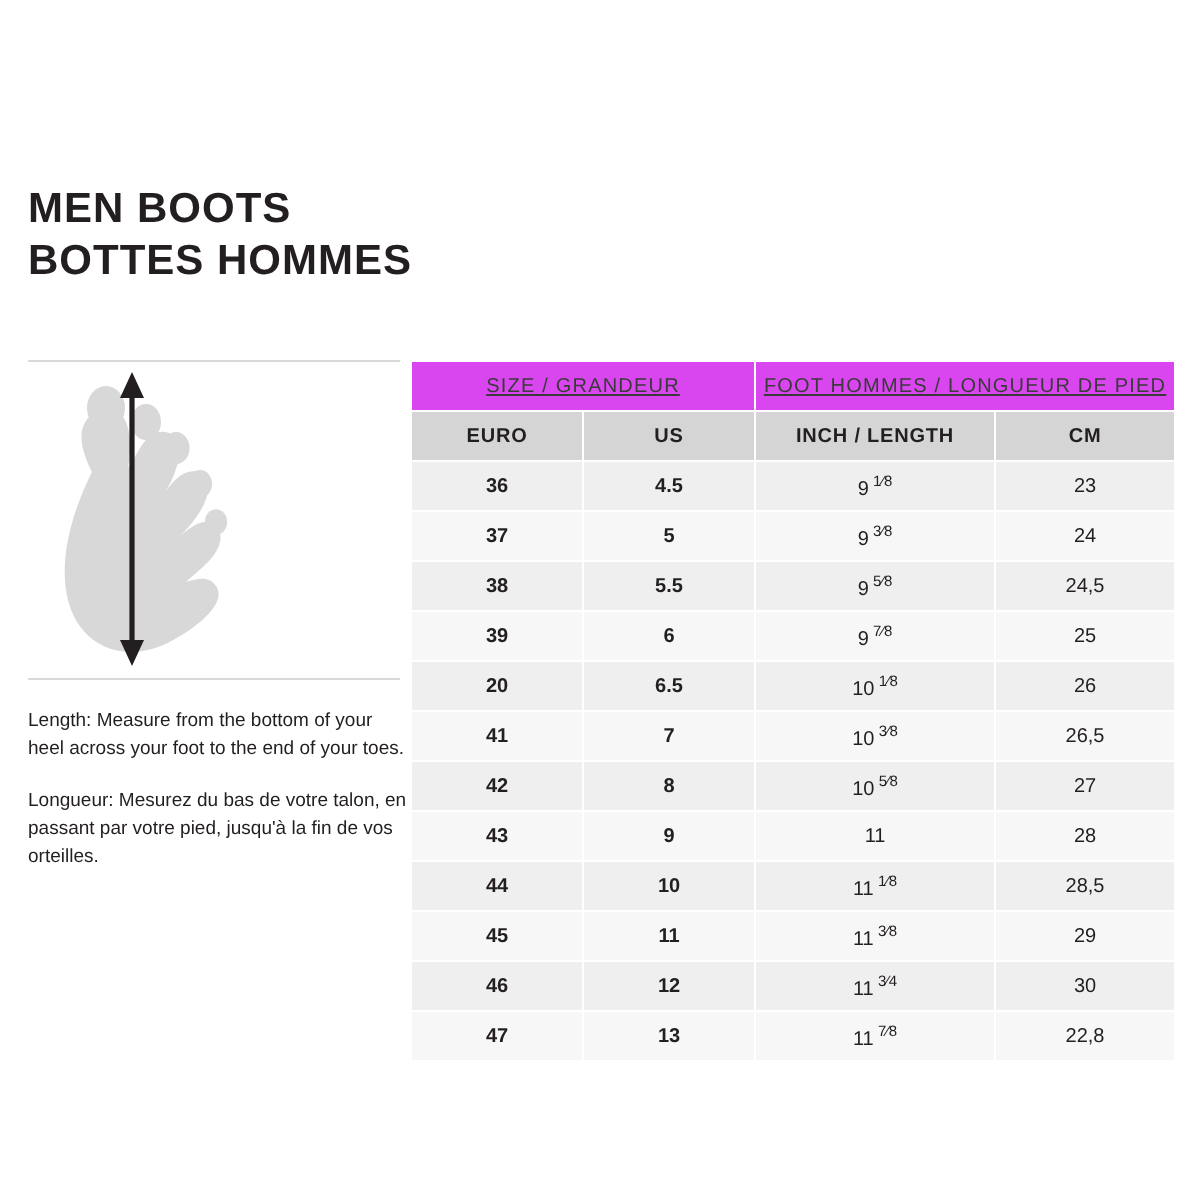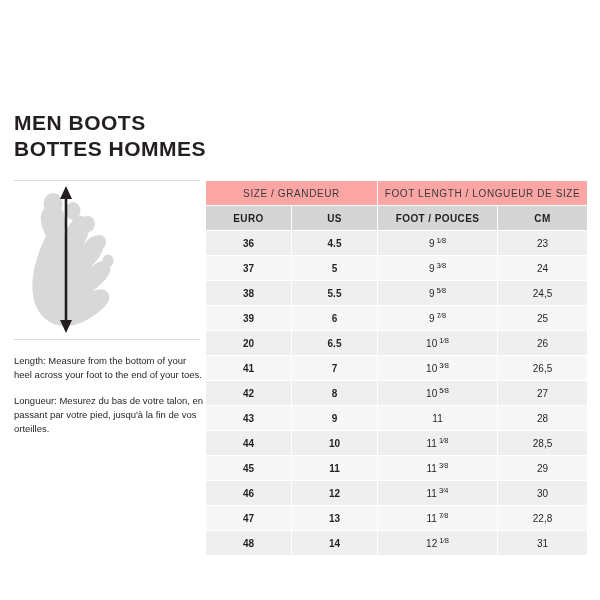--- a/index.html
+++ b/index.html
@@ -21,21 +21,20 @@
     left: 0; top: 0;
     width: 600px; height: 600px;
   }
 
   
   .titles {
     position: absolute;
     left: 14px;
     top: 92px;
     width: 420px;
-    margin-top: 18px;
   }
   .title-line {
     font-size: 21px;
     font-weight: bold;
     letter-spacing: 0.5px;
     line-height: 26px;
     text-transform: uppercase;
     color: #231f20;
   }
 
@@ -91,26 +90,27 @@
   }
   table.size-table td, table.size-table th {
     border: 1px solid #ffffff;
     text-align: center;
     vertical-align: middle;
     font-size: 10px;
     padding: 0;
     height: 24px;
   }
   .group-head {
-    background: #fca5a5;
+    background: #d946ef;
     font-size: 9.5px;
     font-weight: normal;
     letter-spacing: 0.6px;
     color: #3a3a3a;
     height: 27px;
+    text-decoration: underline;
   }
   .col-head {
     background: #d5d5d5;
     font-weight: bold;
     font-size: 10.5px;
     letter-spacing: 0.4px;
     color: #231f20;
     height: 25px;
   }
   tr.row-odd td { background: #efefef; }
@@ -181,26 +181,26 @@
     <table class="size-table">
       <colgroup>
         <col style="width:86px">
         <col style="width:86px">
         <col style="width:120px">
         <col style="width:90px">
       </colgroup>
       <thead>
         <tr>
           <th class="group-head" colspan="2">SIZE / GRANDEUR</th>
-          <th class="group-head" colspan="2">FOOT LENGTH / LONGUEUR DE SIZE</th>
+          <th class="group-head" colspan="2">FOOT HOMMES / LONGUEUR DE PIED</th>
         </tr>
         <tr>
           <th class="col-head">EURO</th>
           <th class="col-head">US</th>
-          <th class="col-head">FOOT / POUCES</th>
+          <th class="col-head">INCH / LENGTH</th>
           <th class="col-head">CM</th>
         </tr>
       </thead>
       <tbody id="table-body">
           <tr class="row-odd">
             <td class="c-euro">36</td>
             <td class="c-us">4.5</td>
             <td class="c-inch"><span>9</span><span class="frac-inline"> 1⁄8</span></td>
             <td class="c-cm">23</td>
           </tr>
@@ -263,23 +263,17 @@
             <td class="c-us">12</td>
             <td class="c-inch"><span>11</span><span class="frac-inline"> 3⁄4</span></td>
             <td class="c-cm">30</td>
           </tr>
           <tr class="row-even">
             <td class="c-euro">47</td>
             <td class="c-us">13</td>
             <td class="c-inch"><span>11</span><span class="frac-inline"> 7⁄8</span></td>
             <td class="c-cm">22,8</td>
           </tr>
-          <tr class="row-odd">
-            <td class="c-euro">48</td>
-            <td class="c-us">14</td>
-            <td class="c-inch"><span>12</span><span class="frac-inline"> 1⁄8</span></td>
-            <td class="c-cm">31</td>
-          </tr>
         </tbody>
     </table>
   </div>
 
 </div>
 
 </body></html>

